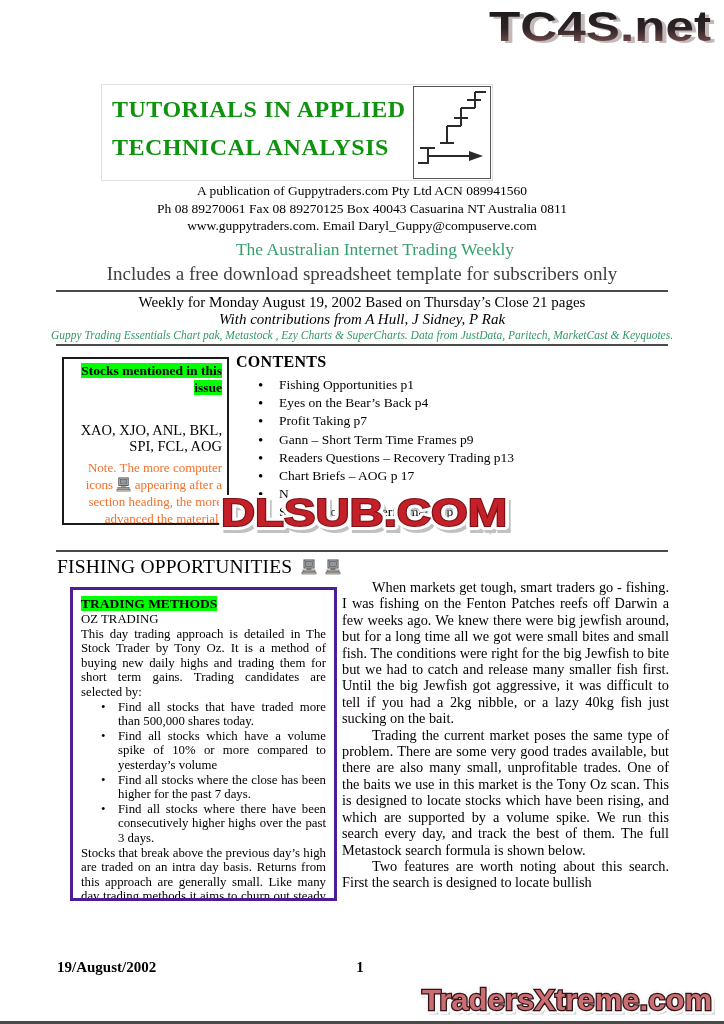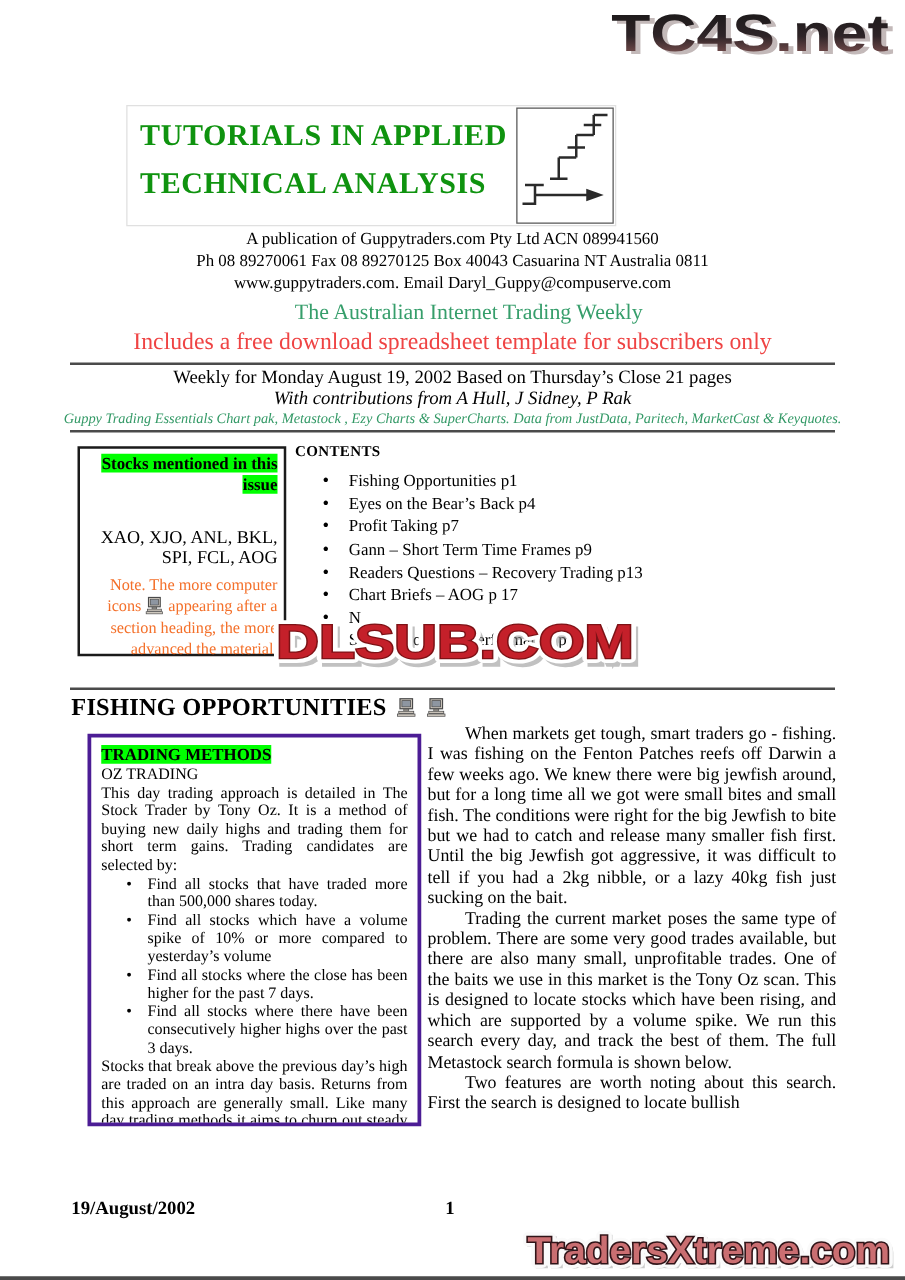--- a/index.html
+++ b/index.html
@@ -14,48 +14,48 @@
   
   .masthead{position:absolute;left:101px;top:84px;width:390px;height:95px;
             border:1px solid #e0e0e0;background:#fff;}
   .masthead-title{position:absolute;left:10px;top:5px;font-weight:bold;font-size:24px;
                   line-height:38px;color:#0f930f;letter-spacing:.5px;white-space:nowrap;}
   .logo-box{position:absolute;left:311px;top:1px;width:76px;height:91px;border:1px solid #555;background:#fff;}
 
   .pub-block{position:absolute;left:0;top:182px;width:724px;text-align:center;}
   .pub-line{font-size:13.5px;line-height:17.5px;}
   .tagline{font-size:17.5px;line-height:23px;color:#369e6b;margin-top:3px;padding-left:26px;}
-  .red-note{font-size:19px;line-height:24px;color:#ef4444;margin-top:1px;}
+  .red-note{font-size:19px;line-height:24px;color:#404040;margin-top:1px;}
 
   .hr{position:absolute;left:56px;width:612px;border-top:2px solid #4a4a4a;height:0;}
   .hr1{top:290px;} .hr2{top:344px;} .hr3{top:550px;}
 
   
   .issue{position:absolute;left:0;top:293px;width:724px;text-align:center;}
   .issue-l1{font-size:15px;line-height:18px;}
   .issue-l2{font-size:15px;line-height:17px;font-style:italic;}
   .issue-l3{font-size:11.5px;line-height:15px;font-style:italic;color:#339966;}
 
   
   .stocks-box{position:absolute;left:62px;top:357px;width:153px;height:158px;
               border:2px solid #1a1a1a;padding:3px 5px;font-size:13px;text-align:right;}
   .hl-green{background:#00ff00;font-weight:bold;font-size:13.5px;line-height:17px;}
   .tickers{margin-top:26px;font-size:14.5px;line-height:16px;}
   .stocks-note{margin-top:5px;color:#f4702a;font-size:13px;line-height:17px;}
   .mini-icon{display:inline-block;vertical-align:-3px;width:15px;height:15px;}
 
   
   .contents{position:absolute;left:236px;top:352px;width:430px;}
-  .contents-h{font-weight:bold;font-size:12px;letter-spacing:.3px;line-height:19px;}
+  .contents-h{font-weight:bold;font-size:16px;letter-spacing:.3px;line-height:19px;}
   .contents ul{margin:5px 0 0 0;padding:0;list-style:none;}
   .contents li{position:relative;padding-left:43px;font-size:13.5px;line-height:18.2px;}
   .contents li::before{content:"\2022";position:absolute;left:22px;font-size:15px;}
 
   
-  .art-heading{position:absolute;left:57px;top:556px;font-weight:bold;font-size:19.5px;
+  .art-heading{position:absolute;left:57px;top:556px;font-weight:normal;font-size:19.5px;
                letter-spacing:.2px;}
   .hdr-icon{display:inline-block;vertical-align:-2px;width:16px;height:16px;margin-left:3px;}
 
   .methods-box{position:absolute;left:70px;top:587px;width:245px;height:298px;
                border:3px solid #4c1d95;padding:5px 8px;font-size:12.8px;line-height:14.6px;
                text-align:justify;overflow:hidden;}
   .methods-box p{margin:0;}
   .methods-box ul{margin:0;padding:0;list-style:none;}
   .methods-box li{position:relative;padding-left:37px;text-align:justify;}
   .methods-box li::before{content:"\2022";position:absolute;left:20px;}

